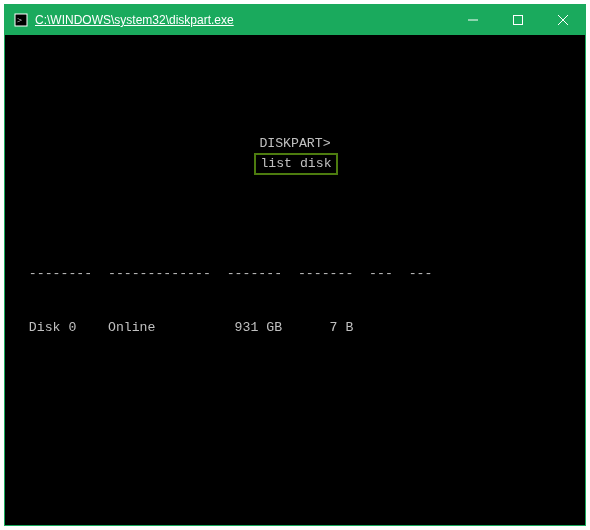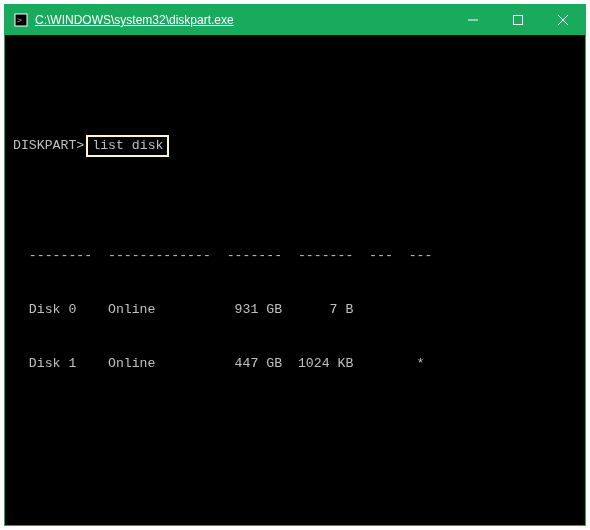--- a/index.html
+++ b/index.html
@@ -48,23 +48,23 @@
     color: #c0c0c0;
     font-size: 13.2px;
     line-height: 18px;
     padding: 10px 8px 6px 8px;
     white-space: pre;
     height: 490px;
     overflow: hidden;
   }
   .line { min-height: 18px; }
   .blank { height: 18px; }
-  .prompt-line { display: flex; align-items: center; }
+  .prompt-line { display: flex; align-items: center; flex-direction: column; }
   .hl {
-    border: 2px solid #fef9c3;
+    border: 2px solid #4d7c0f;
     padding: 0 4px;
     display: inline-block;
     line-height: 18px;
     margin-left: 2px;
   }
 </style>
 </head>
 <body>
 
 <div class="window">
@@ -93,21 +93,20 @@
         </svg>
     </div>
   </div>
 
   <div class="terminal">
     <div class="blank"></div>
     <div class="line prompt-line"><span>DISKPART&gt;</span> <span class="hl">list disk</span></div>
     <div class="blank"></div>
     <div class="line">  --------  -------------  -------  -------  ---  ---</div>
     <div class="line">  Disk 0    Online          931 GB      7 B</div>
-    <div class="line">  Disk 1    Online          447 GB  1024 KB        *</div>
     <div class="blank"></div>
     
     
     
     
     
     
     
     
     

